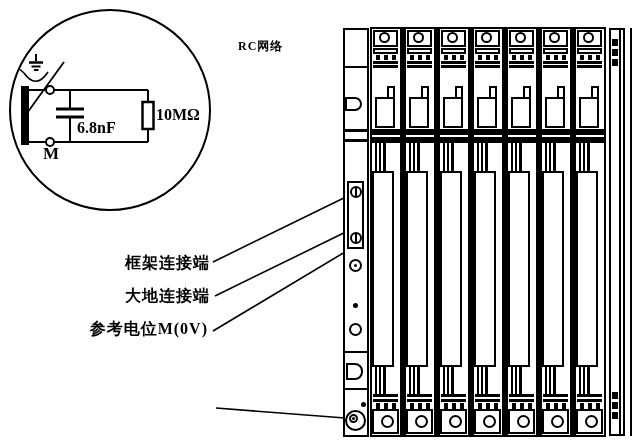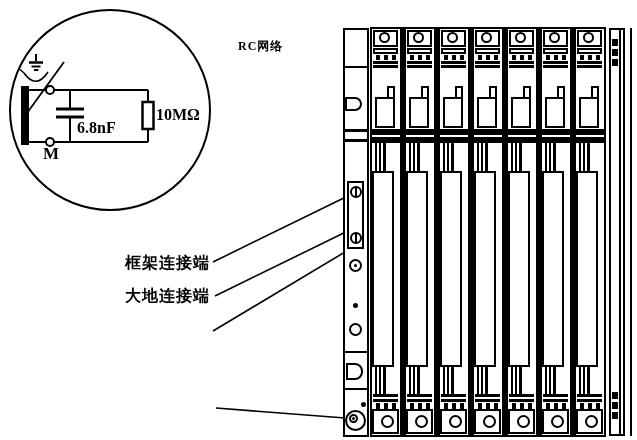--- a/index.html
+++ b/index.html
@@ -349,14 +349,15 @@
     <div id="edge-line"></div>
   </div>
 
   <div class="lbl cjk" style="left:238px;top:40px;font-size:12px;">RC网络</div>
   <div class="lbl val" style="left:77px;top:119px;font-size:16px;">6.8nF</div>
   <div class="lbl val" style="left:156px;top:106px;font-size:16px;">10MΩ</div>
   <div class="lbl val" style="left:43px;top:145px;font-size:17px;">M</div>
 
   <div class="lbl cjk" style="left:60px;top:254px;width:150px;text-align:right;font-size:16px;">框架连接端</div>
   <div class="lbl cjk" style="left:60px;top:287px;width:150px;text-align:right;font-size:16px;">大地连接端</div>
+  <div class="lbl cjk" style="left:40px;top:320px;width:168px;text-align:right;font-size:16px;">参考电位M(0V)</div>
 
 </div>
 
 </body></html>

